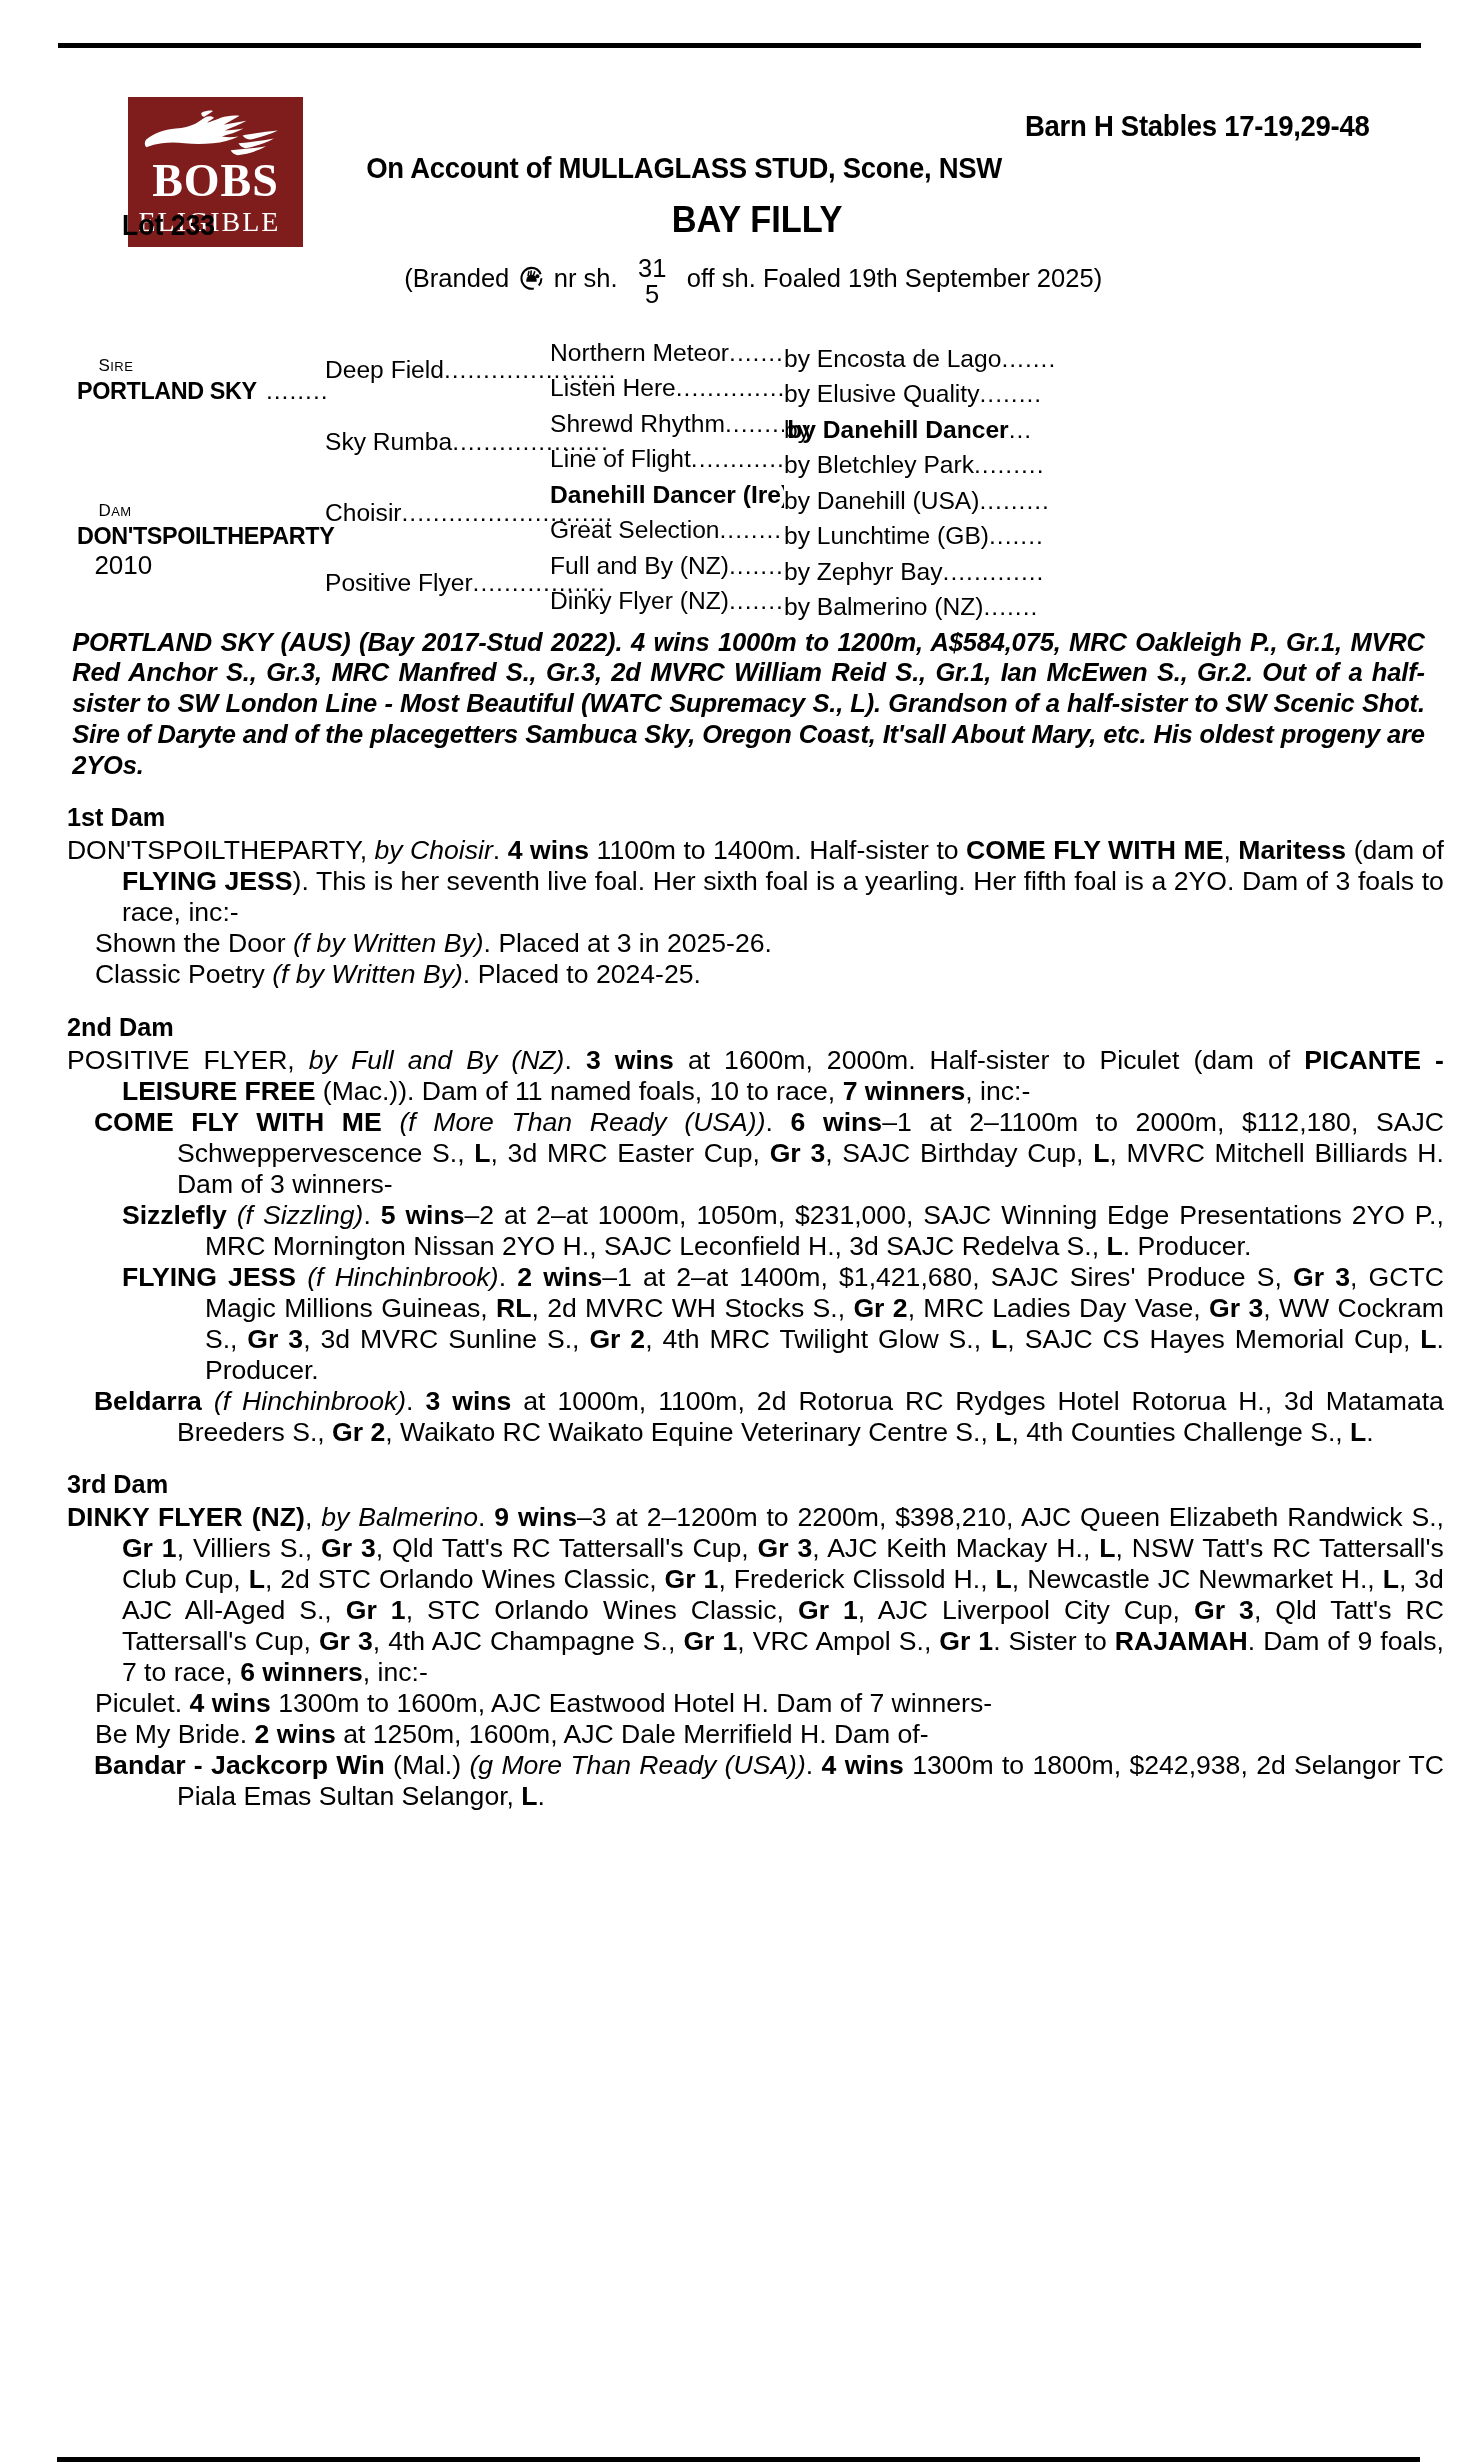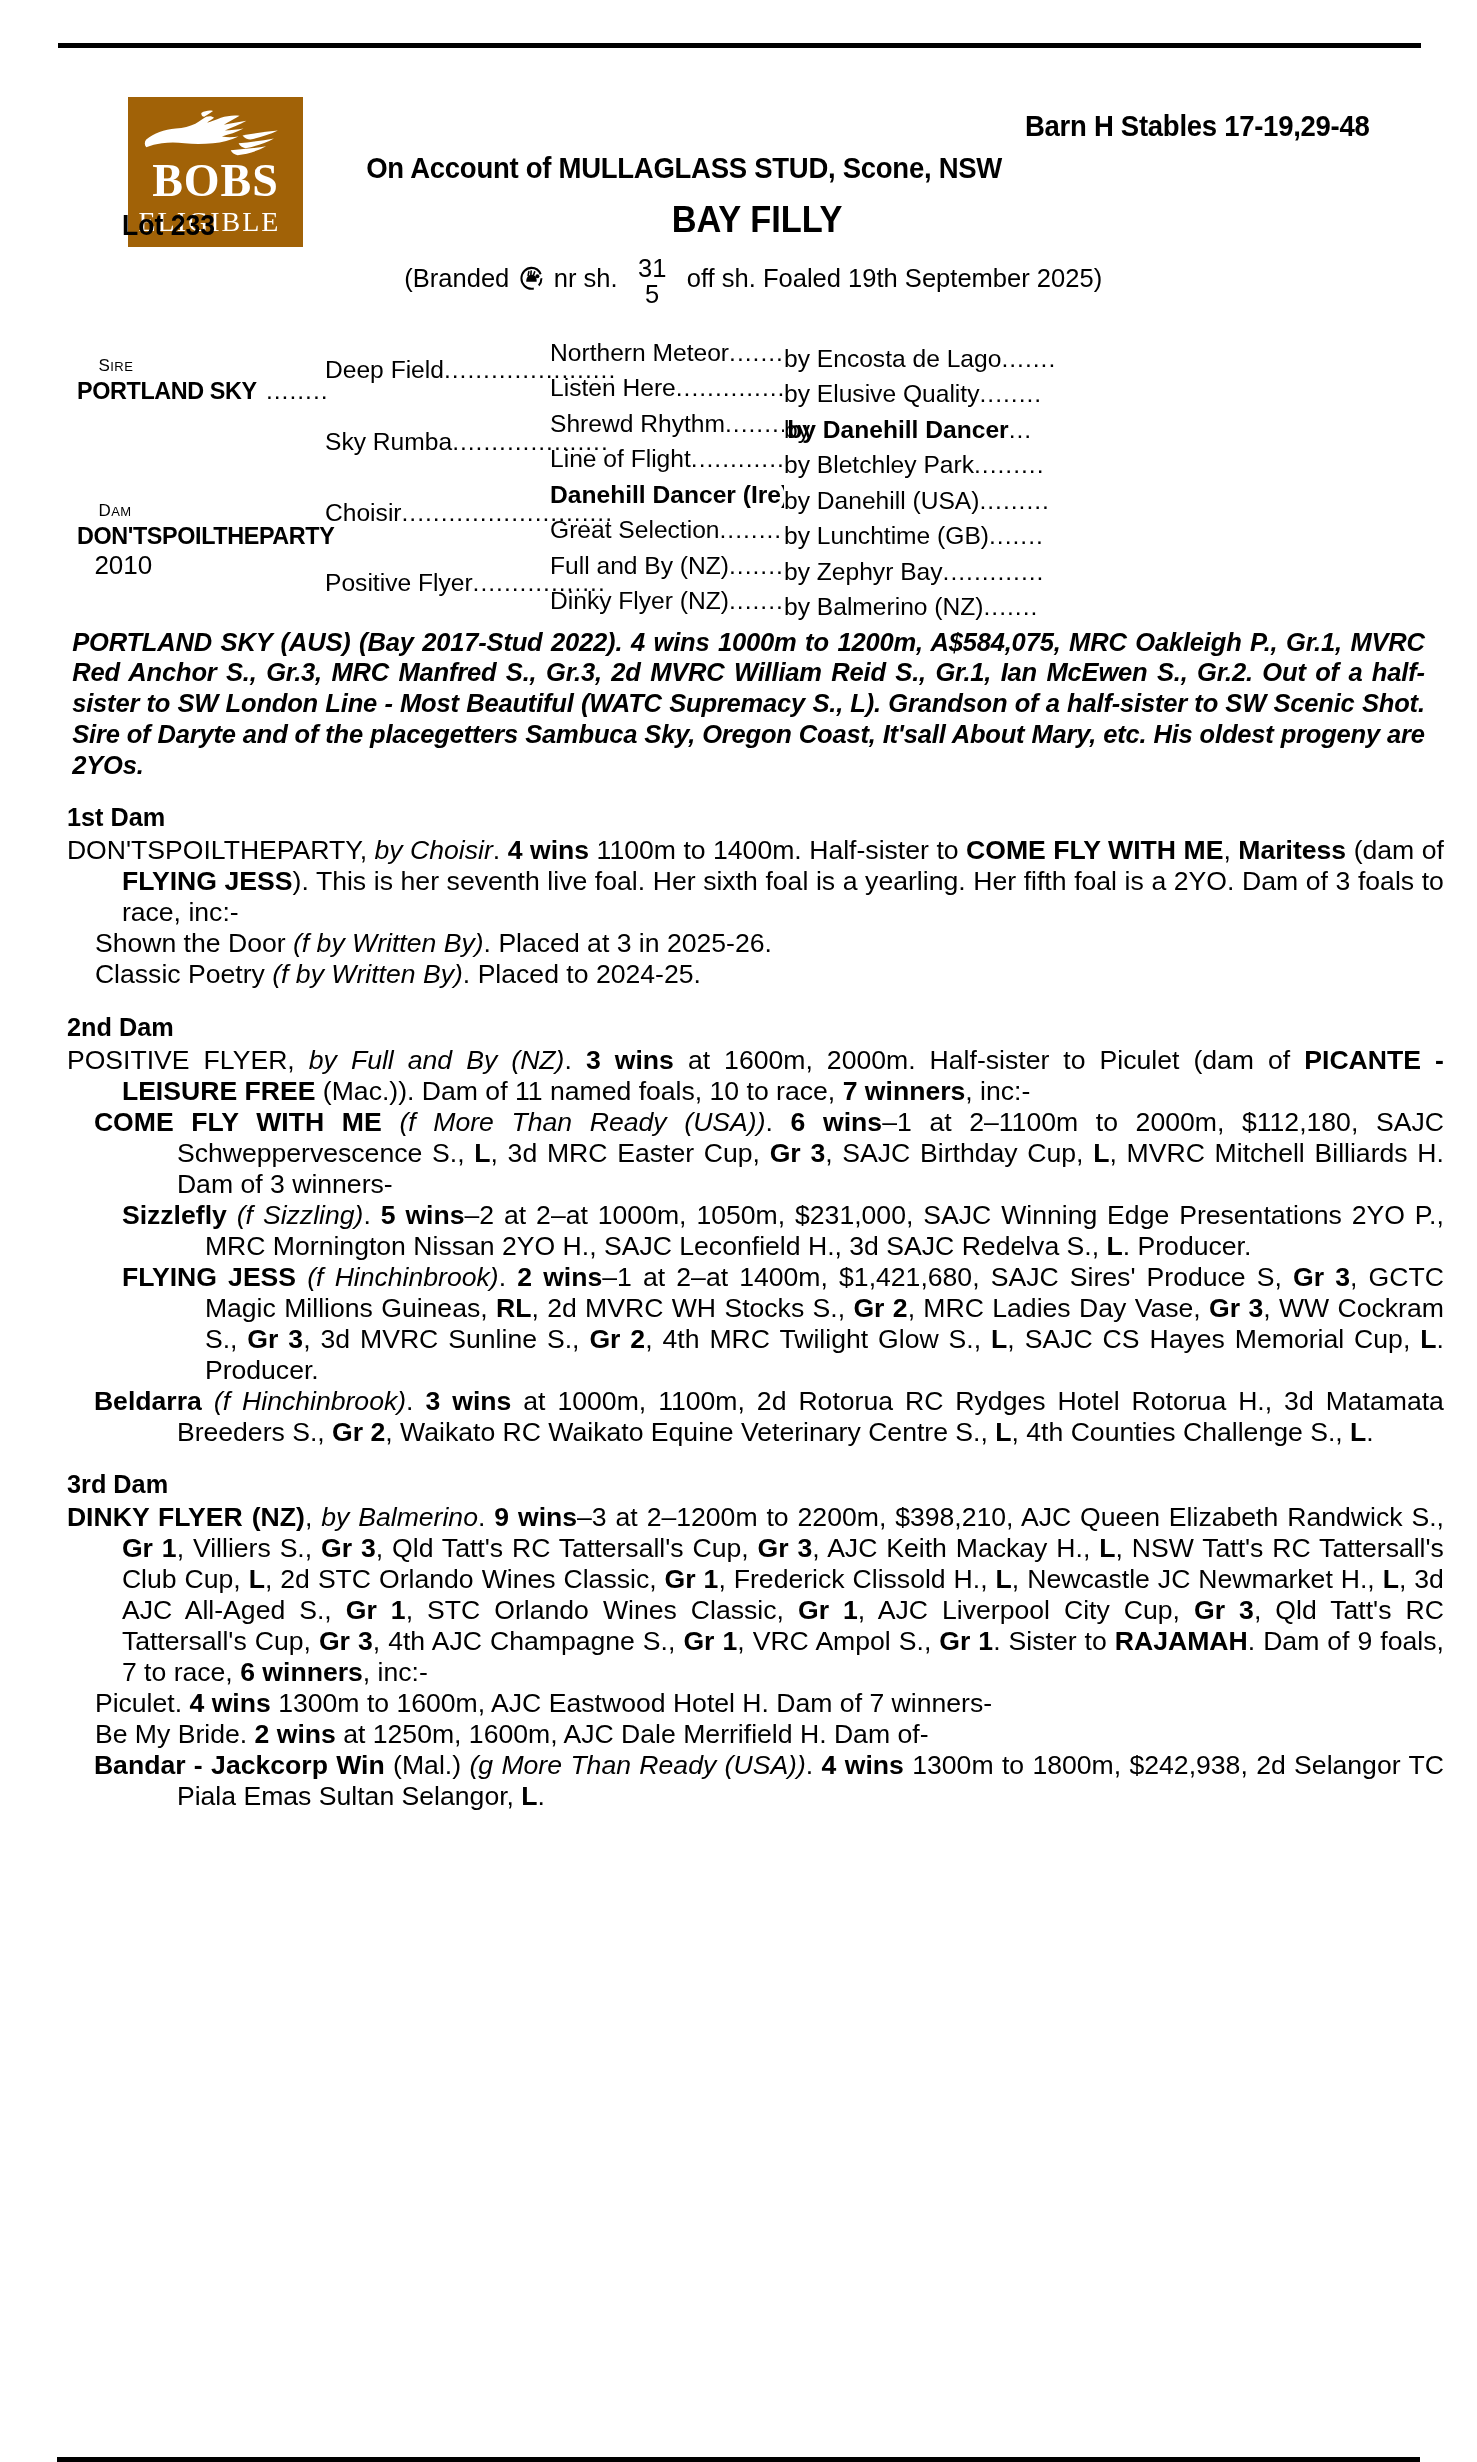--- a/index.html
+++ b/index.html
@@ -14,21 +14,21 @@
     padding:0 57px;
   }
   .rule{height:4.9px;background:#000;width:1363px;margin:0 auto;}
   .rule-top{margin-top:43px;}
   .rule-bot{position:absolute;left:57px;bottom:44px;width:1363px;}
 
   
   .header{position:relative;height:236px;margin-top:41px;}
   .logo{
     position:absolute;left:71px;top:7.9px;width:175px;height:150px;
-    background:#a16207;color:#fff;overflow:hidden;
+    background:#7f1d1d;color:#fff;overflow:hidden;
   }
   .logo .horse{position:absolute;left:11.8px;top:9.9px;width:152px;height:55px;}
   .logo .bobs{
     position:absolute;left:0;right:0;top:61px;text-align:center;
     font-family:"Liberation Serif","DejaVu Serif",serif;
     font-size:46px;font-weight:700;letter-spacing:1px;line-height:1;
   }
   .logo .elig{
     position:absolute;left:0;right:12px;top:111px;text-align:center;
     font-family:"Liberation Serif","DejaVu Serif",serif;

